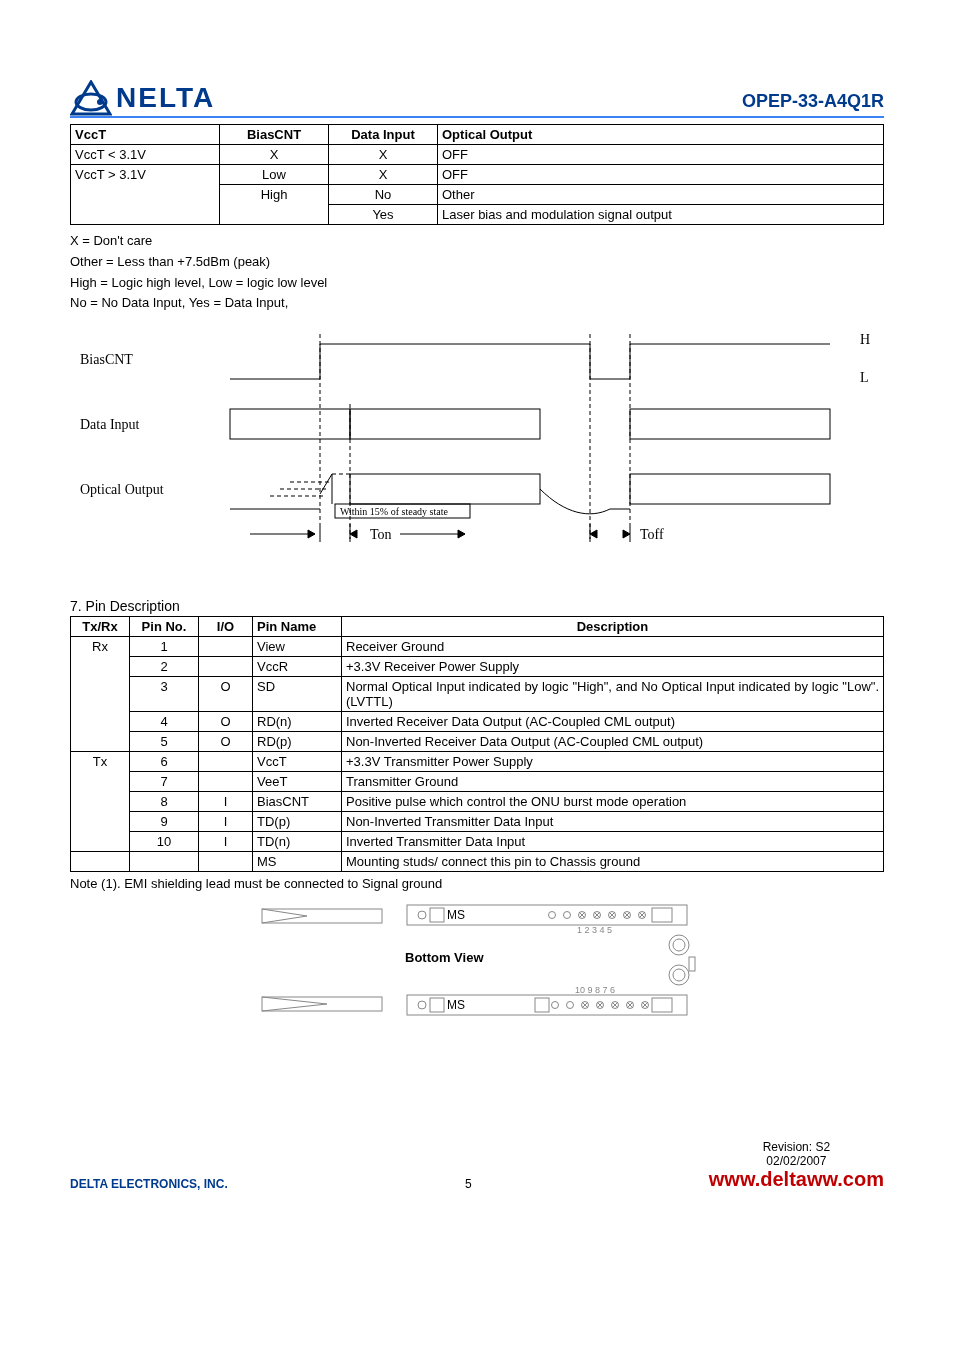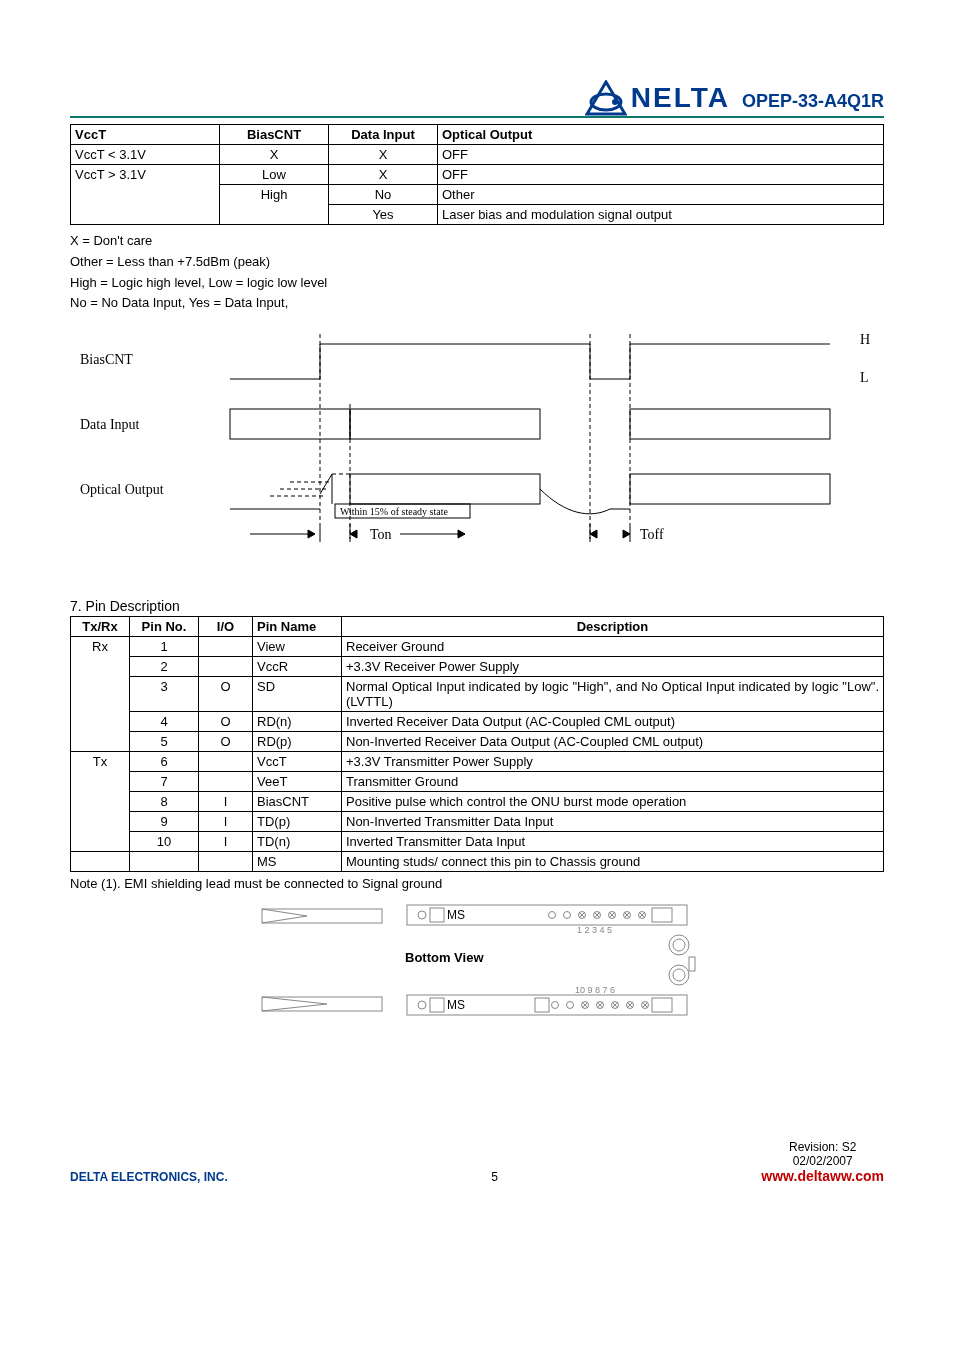--- a/index.html
+++ b/index.html
@@ -6,23 +6,23 @@
     font-family: Arial, sans-serif;
     font-size: 13px;
     color: #000;
     background: #fff;
     margin: 0;
     padding: 80px 70px 50px 70px;
     width: 814px;
   }
   .header-row {
     display: flex;
-    justify-content: flex-end;
+    justify-content: space-between;
     align-items: flex-end;
-    border-bottom: 2px solid #0f766e;
+    border-bottom: 2px solid #3b82f6;
     margin-bottom: 6px;
   }
   .logo {
     display: flex;
     align-items: center;
     gap: 4px;
   }
   .logo-icon svg { display: block; }
   .logo-text {
     font-family: Arial Black, Arial, sans-serif;
@@ -79,21 +79,21 @@
     align-items: flex-end;
     margin-top: 110px;
     font-size: 12px;
   }
   .footer-right {
     text-align: center;
   }
   .footer-right .www {
     color: #c00000;
     font-weight: bold;
-    font-size: 14px;
+    font-size: 20px;
   }
   .footer-left {
     color: #003a8c;
     font-weight: bold;
     font-size: 12px;
   }
   .footer-center {
     text-align: center;
   }
 </style>

